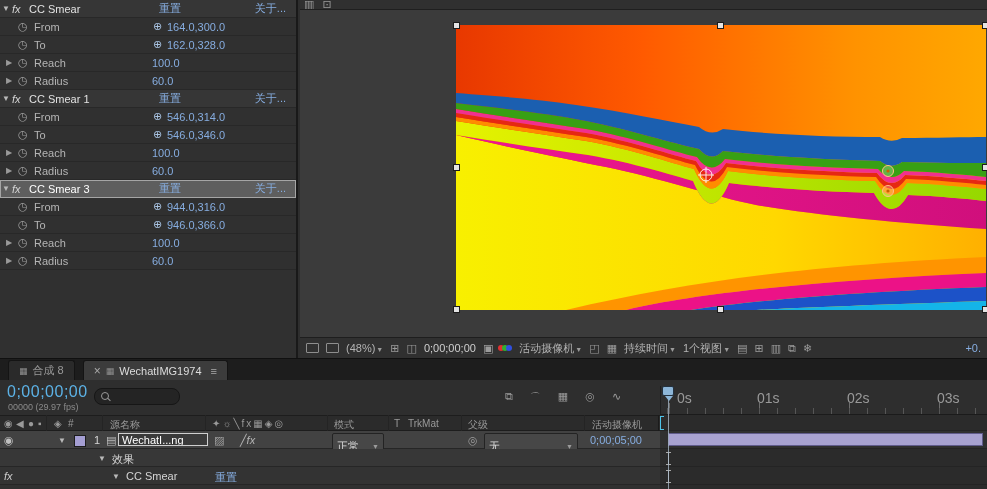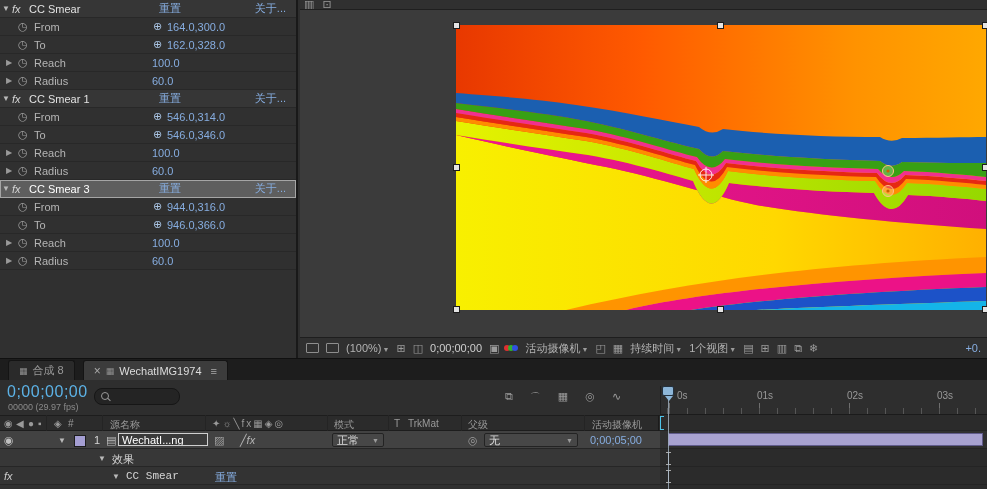--- a/index.html
+++ b/index.html
@@ -50,42 +50,42 @@
 
   
   .tl{position:absolute;left:0;top:380px;width:987px;height:109px;background:#2e2e2e;overflow:hidden;}
   .tl-tc{position:absolute;left:7px;top:3px;color:#5cb2e6;font-size:16px;letter-spacing:.5px;}
   .tl-fi{position:absolute;left:8px;top:22px;color:#8a8a8a;font-size:9px;}
   .tl-search{position:absolute;left:94px;top:8px;width:84px;height:15px;background:#242424;border:1px solid #161616;border-radius:8px;}
   .mag{position:absolute;left:6px;top:3px;width:6px;height:6px;border:1px solid #9a9a9a;border-radius:50%;}
   .mag::after{content:"";position:absolute;left:5px;top:6px;width:4px;height:1px;background:#9a9a9a;transform:rotate(45deg);}
   .tl-icons{position:absolute;left:505px;top:10px;display:flex;gap:17px;color:#9a9a9a;}
   .ruler{position:absolute;left:660px;top:6px;width:327px;height:29px;background:#2e2e2e;border-left:1px solid #202020;border-bottom:1px solid #1b1b1b;box-sizing:border-box;}
-  .rlabel{position:absolute;top:4px;color:#999;font-size:10px;}
+  .rlabel{position:absolute;top:4px;color:#999;font-size:14px;}
   .ticks-min{position:absolute;left:0;right:0;bottom:0;height:6px;background:repeating-linear-gradient(90deg,#565656 0 1px,transparent 1px 18px);background-position:8px 0;}
   .ticks-maj{position:absolute;left:0;right:0;bottom:0;height:11px;background:repeating-linear-gradient(90deg,#6e6e6e 0 1px,transparent 1px 90px);background-position:8px 0;}
   .cols{position:absolute;left:0;top:35px;width:660px;height:16px;background:#2b2b2b;border-top:1px solid #1d1d1d;border-bottom:1px solid #1d1d1d;box-sizing:border-box;color:#9a9a9a;font-size:10px;}
   .cols span{position:absolute;top:2px;}
   .vsep{position:absolute;top:35px;bottom:0;width:1px;background:#242424;}
   .lrow{position:absolute;left:0;width:660px;height:18px;box-sizing:border-box;border-bottom:1px solid #262626;}
   .trk{position:absolute;left:660px;width:327px;height:18px;box-sizing:border-box;border-bottom:1px solid #242424;background:#2b2b2b;}
   .lavbar{position:absolute;left:8px;right:4px;top:2px;height:13px;background:#a8a2d0;border:1px solid #615c8c;box-sizing:border-box;}
   .ibeam{position:absolute;left:6px;top:3px;width:5px;height:11px;border-top:1px solid #a8a8a8;border-bottom:1px solid #a8a8a8;}
   .ibeam::after{content:"";position:absolute;left:2px;top:0;bottom:0;width:1px;background:#a8a8a8;}
   .cti-line{position:absolute;left:668px;top:20px;bottom:0;width:1px;background:#aebecd;opacity:.75;}
   .cti-head{position:absolute;left:662px;top:6px;width:12px;height:10px;background:#8db6d8;border:1px solid #23313f;border-radius:2px;box-sizing:border-box;}
   .cti-head::after{content:"";position:absolute;left:2px;top:9px;border-left:4px solid transparent;border-right:4px solid transparent;border-top:5px solid #8db6d8;}
   .inbr{position:absolute;left:660px;top:36px;width:4px;height:14px;border:1px solid #4ec4ea;border-right:none;box-sizing:border-box;}
   .eye{color:#c0c0c0;}
   .swatch{position:absolute;left:74px;top:4px;width:10px;height:10px;background:#a49ed2;border:1px solid #1c1c1c;}
   .namebox{position:absolute;left:118px;top:2px;width:90px;height:13px;background:#3a3a3a;border:1px solid #cfcfcf;color:#fff;padding:0 3px;line-height:13px;box-sizing:border-box;overflow:hidden;}
-  .dd{position:absolute;top:2px;height:14px;background:#474747;border:1px solid #232323;border-radius:2px;color:#ddd;display:flex;align-items:center;padding:0 4px;box-sizing:border-box;}
+  .dd{position:absolute;top:2px;height:14px;background:#474747;border:1px solid #232323;border-radius:2px;color:#ddd;display:flex;align-items:center;padding:12px 4px;box-sizing:border-box;}
   .dd .dda{margin-left:auto;}
   .dur{position:absolute;left:590px;top:3px;color:#86ade0;}
-  .rowtxt{position:absolute;top:3px;color:#d5d5d5;font-family:Liberation Mono, monospace;}
+  .rowtxt{position:absolute;top:3px;color:#d5d5d5;}
   .bluelink{color:#86ade0;}
 </style>
 </head>
 <body>
 
 <div class="app">
 
   <div class="fx-panel">
 
     <div class="fx-row hdr">
@@ -258,21 +258,21 @@
         <div class="hd" style="left:526px;top:139px"></div>
         <div class="hd" style="left:-3px;top:281px"></div>
         <div class="hd" style="left:261px;top:281px"></div>
         <div class="hd" style="left:526px;top:281px"></div>
       </div>
     </div>
 
     <div class="vbar">
       <span class="dispico"></span>
       <span class="dispico"></span>
-      <span><span>(100%)</span><span class="dda">▼</span></span>
+      <span><span>(48%)</span><span class="dda">▼</span></span>
       <span class="ico">⊞</span>
       <span class="ico">◫</span>
       <span class="vtc">0;00;00;00</span>
       <span class="ico">▣</span>
       <span class="chan">
           <i style="background:#e03030"></i>
           <i style="background:#30b030"></i>
           <i style="background:#3050e0"></i>
         </span>
       <span><span>活动摄像机</span><span class="dda">▼</span></span>

